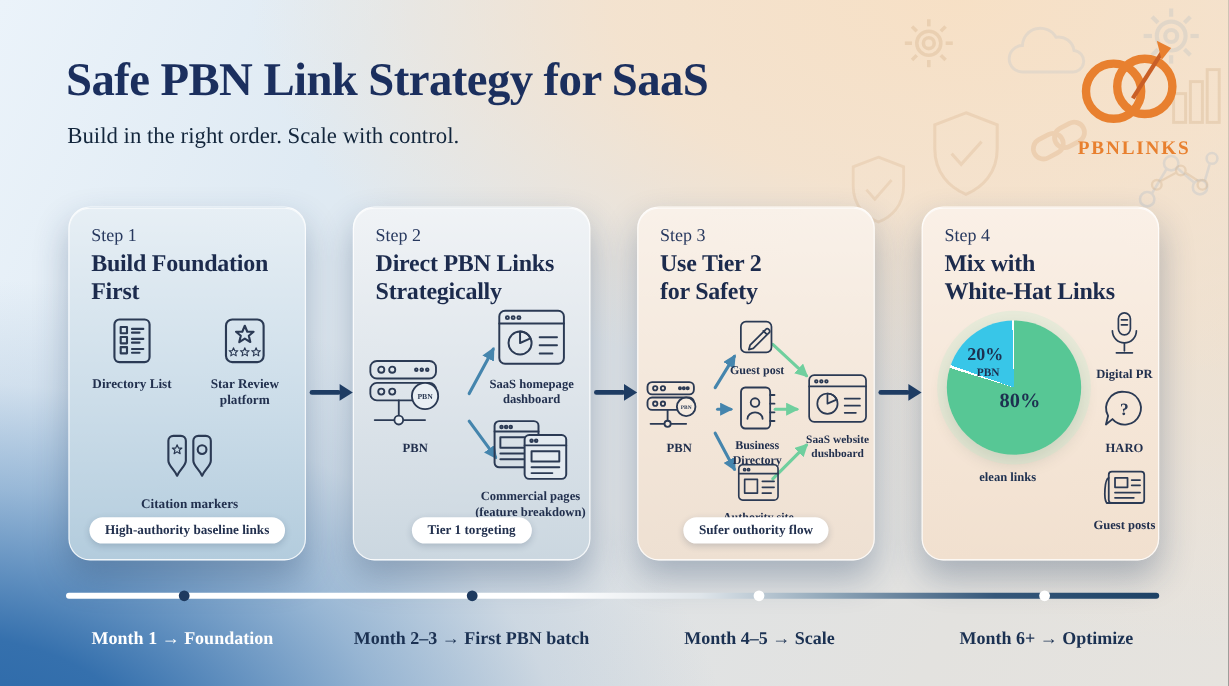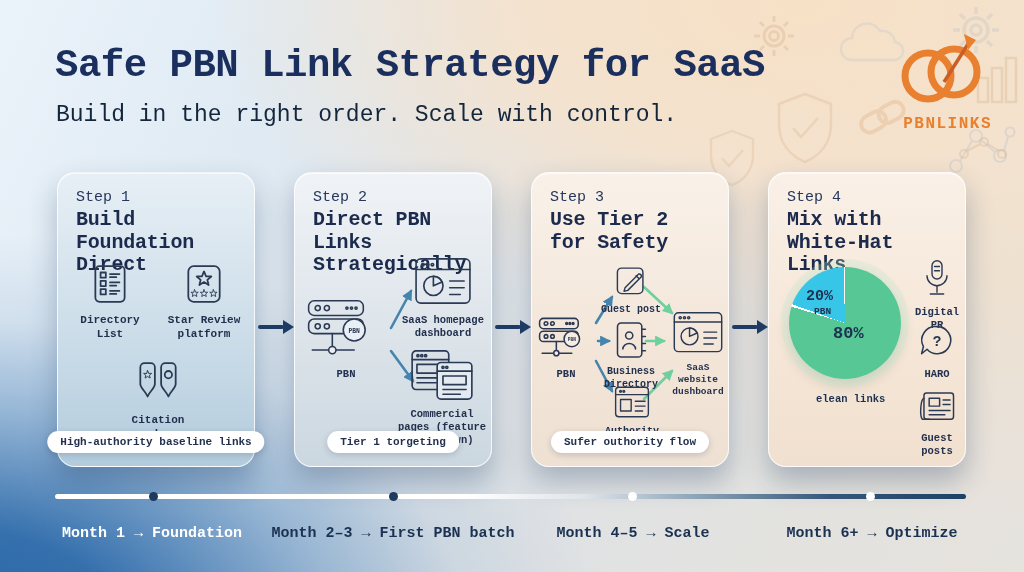--- a/index.html
+++ b/index.html
@@ -1,29 +1,29 @@
 <!DOCTYPE html>
 <html><head>
 <meta charset="utf-8">
 <style>
   html,body{margin:0;padding:0;background:#222;}
   *{box-sizing:border-box;}
   .canvas{
     position:relative;width:1024px;height:572px;overflow:hidden;
-    font-family:Liberation Mono, monospace;
+    font-family:Liberation Serif, serif;
     background:
       radial-gradient(1000px 620px at -5% 112%, #2765a6 0%, #3570ad 18%, rgba(90,140,190,.55) 38%, rgba(150,180,210,.25) 52%, rgba(150,180,210,0) 66%),
       radial-gradient(820px 460px at 78% 0%, rgba(248,224,196,.95) 0%, rgba(247,226,202,.85) 35%, rgba(247,226,202,0) 72%),
       radial-gradient(620px 380px at 102% 48%, rgba(245,224,200,.6) 0%, rgba(245,224,200,0) 70%),
       linear-gradient(115deg,#ebf3fa 0%,#dfeaf3 25%,#dfe3e6 55%,#e3e2df 80%,#e6e3de 100%);
   }
   
   .hdr{position:absolute;left:55px;top:44px;width:760px;}
   .hdr h1{margin:0;font-size:39px;font-weight:800;letter-spacing:-.5px;color:#1b2f5e;}
-  .hdr p{margin:14px 0 0 1px;font-size:23px;font-weight:500;color:#13263c;}
+  .hdr p{margin:14px 0 0 1px;font-size:19px;font-weight:500;color:#13263c;}
   
   .logo{position:absolute;left:880px;top:32px;width:112px;text-align:right;}
   .logo .brand{margin-top:2px;font-size:16px;font-weight:800;letter-spacing:1.5px;color:#e8802f;}
   
   .deco{position:absolute;pointer-events:none;}
   .deco svg{display:block;}
   
   .card{position:absolute;top:172px;width:198px;height:295px;border-radius:18px;
     border:1.5px solid rgba(255,255,255,.8);
     box-shadow:0 14px 28px rgba(25,55,95,.30), inset 0 1px 0 rgba(255,255,255,.65);}
@@ -193,21 +193,21 @@
       <line x1="52" y1="50" x2="76" y2="12" stroke="#c95f26" stroke-width="3.5"></line>
       <polygon points="72,2 84,8 76,18" fill="#e8802f"></polygon>
     </svg>
     <div class="brand">PBNLINKS</div>
   </div>
 
   <div class="card card1 c1">
     <div class="step">Step 1</div>
     <div class="card-title">
       <span>Build Foundation</span>
-      <span>Direct</span>
+      <span>First</span>
     </div>
     <div class="node c1-a">
       <svg width="46" height="46" viewBox="0 0 44 44" class="ic">
         <rect x="8" y="5" width="28" height="34" rx="4"></rect>
         <rect x="13" y="11" width="5" height="5"></rect>
           <line x1="22" y1="12.5" x2="31" y2="12.5"></line>
           <line x1="22" y1="15.5" x2="28" y2="15.5"></line>
         <rect x="13" y="19" width="5" height="5"></rect>
           <line x1="22" y1="20.5" x2="31" y2="20.5"></line>
           <line x1="22" y1="23.5" x2="28" y2="23.5"></line>

